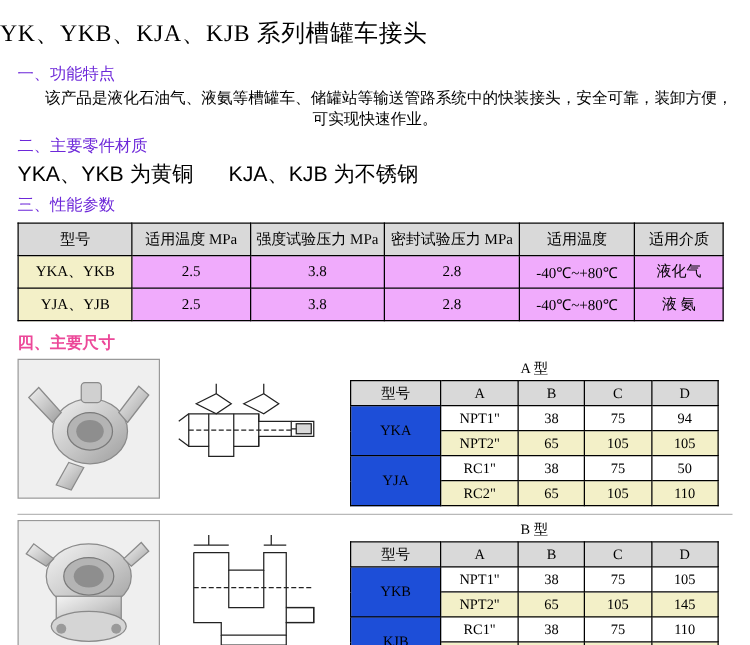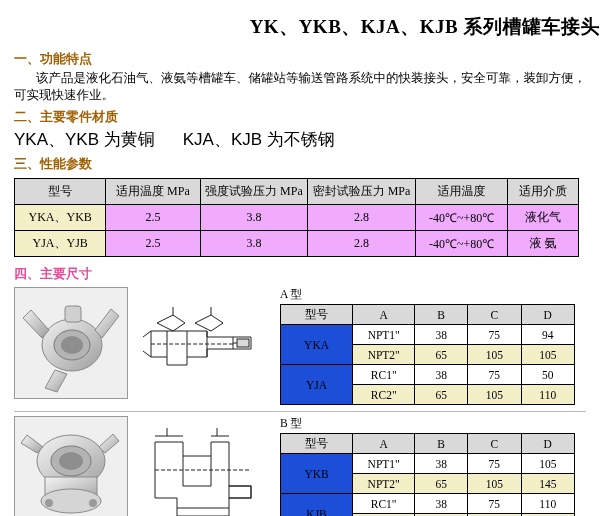--- a/index.html
+++ b/index.html
@@ -14,40 +14,41 @@
     color: #000000;
     position: relative;
     overflow: hidden;
   }
   .page {
     position: relative;
     width: 600px;
     height: 516px;
   }
   .title {
-    text-align: right;
+    text-align: left;
     font-size: 19px;
-    font-weight: bold;
+    font-weight: normal;
     letter-spacing: 0.5px;
     padding-top: 14px;
     padding-bottom: 6px;
     font-family: "Liberation Serif", serif;
   }
   .section-head {
-    color: #a16207;
-    font-weight: bold;
+    color: #6d28d9;
+    font-weight: normal;
     font-size: 13px;
     margin: 4px 0 2px 14px;
     font-family: "Liberation Sans", sans-serif;
   }
   .para {
     font-size: 12.5px;
     line-height: 17px;
     margin: 0 14px 0 14px;
     text-indent: 0;
+    text-align: center;
   }
   .para .indent {
     display: inline-block;
     width: 22px;
   }
   .mat-line {
     font-size: 17px;
     margin: 2px 0 0 14px;
   }
   .mat-line .gap {
@@ -117,20 +118,21 @@
     margin-left: 5px;
   }
   .tbl-col {
     margin-left: 12px;
     flex: none;
   }
   .tbl-label {
     font-size: 11.5px;
     margin-bottom: 2px;
     font-family: "Liberation Serif", serif;
+    text-align: center;
   }
   table.dim {
     border-collapse: collapse;
     width: 295px;
     font-size: 11.5px;
     font-family: "Liberation Serif", serif;
   }
   table.dim th, table.dim td {
     border: 1px solid #000;
     text-align: center;

